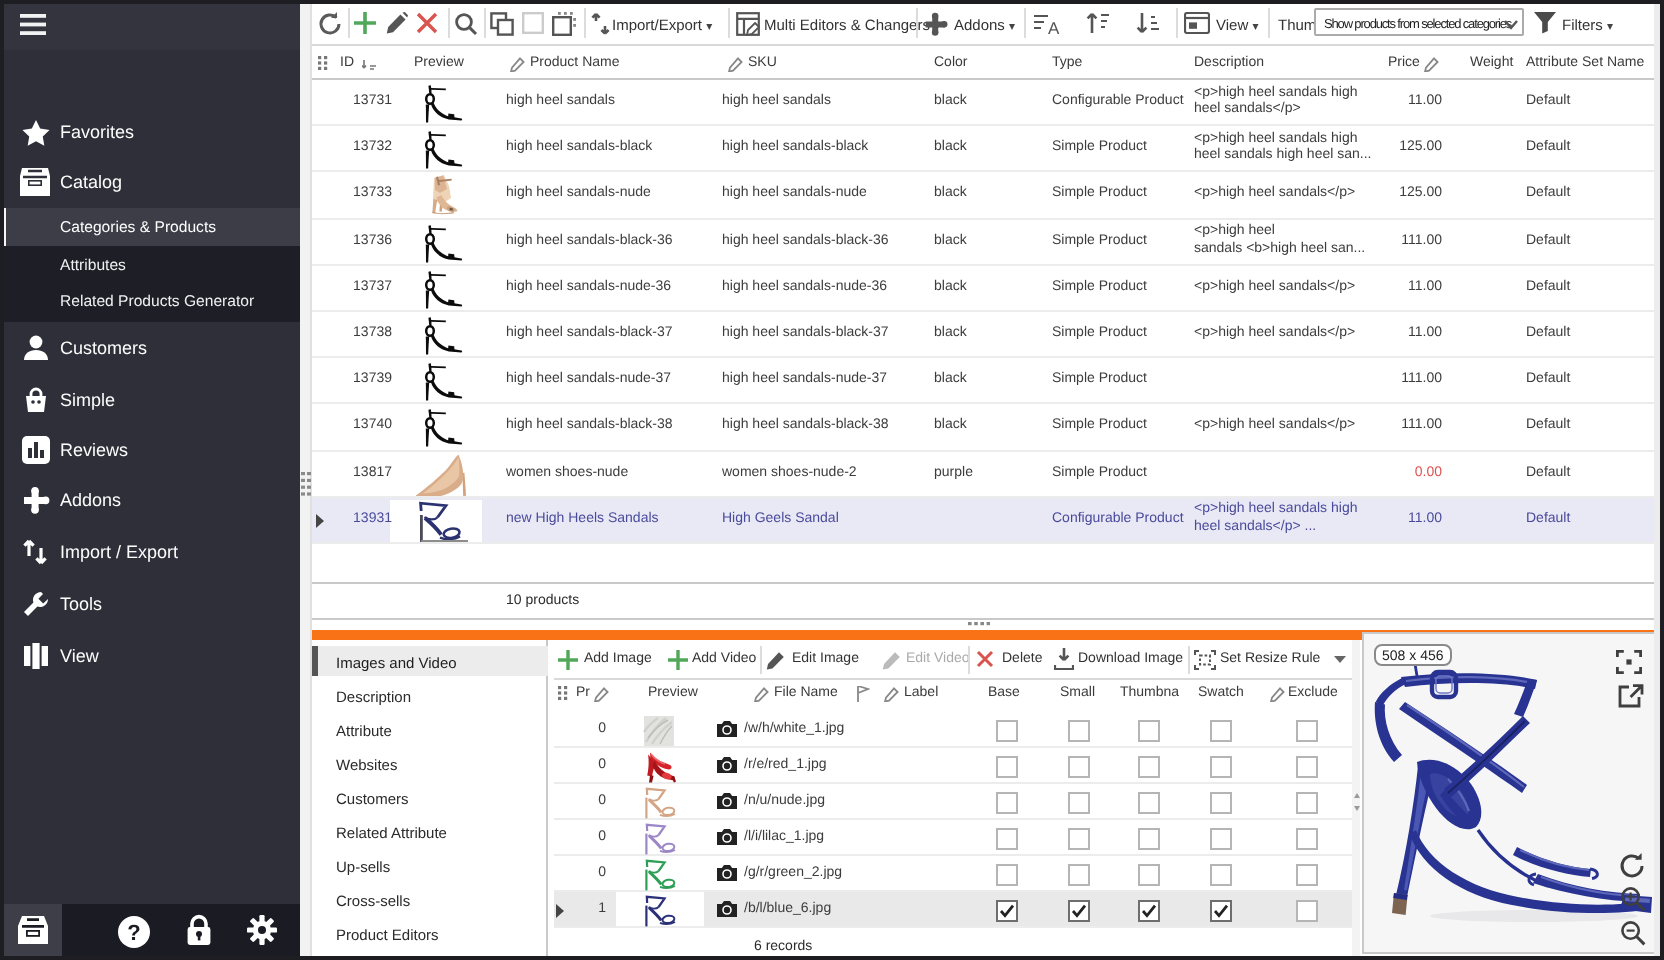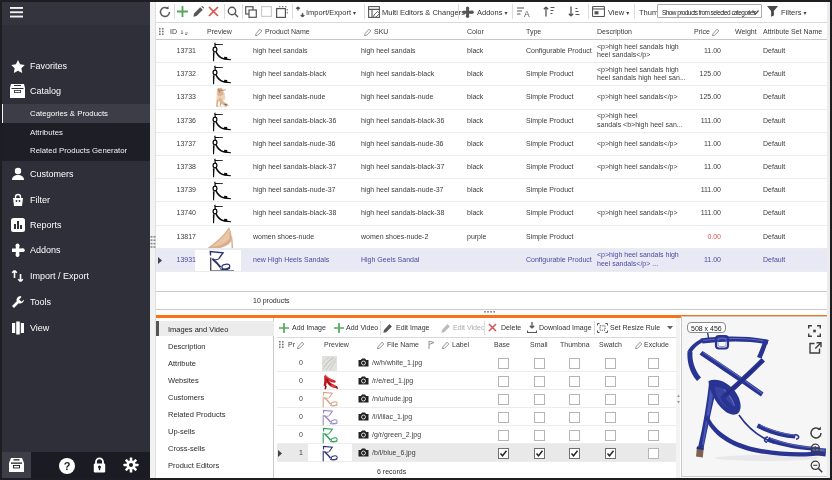--- a/index.html
+++ b/index.html
@@ -112,28 +112,28 @@
       <circle cx="7" cy="4" r="3.2" fill="#fff"></circle>
       <path d="M1 13c0-3.3 2.7-5 6-5s6 1.7 6 5z" fill="#fff"></path>
     </svg>
   <div class="abs tx" style="left:30px;top:169px;color:#fdfdfd;font-size:9px">Customers</div>
   <svg class="abs" style="left:11px;top:193px" width="14" height="14" viewBox="0 0 14 14">
       <path d="M2 5h10l-1 8H3z" fill="#fff"></path>
       <path d="M4.5 5V4a2.5 2.5 0 015 0v1" fill="none" stroke="#fff" stroke-width="1.4"></path>
       <circle cx="5.5" cy="8" r=".9" fill="#2e2f38"></circle>
       <circle cx="8.5" cy="8" r=".9" fill="#2e2f38"></circle>
     </svg>
-  <div class="abs tx" style="left:30px;top:195px;color:#fdfdfd;font-size:9px">Filter</div>
+  <div class="abs tx" style="left:30px;top:195px;color:#fdfdfd;font-size:9px">Simple</div>
   <svg class="abs" style="left:11px;top:218px" width="14" height="14" viewBox="0 0 14 14">
       <rect x="0" y="0" width="14" height="14" rx="2.5" fill="#fff"></rect>
       <rect x="3" y="6" width="2" height="5" fill="#2e2f38"></rect>
       <rect x="6" y="3" width="2" height="8" fill="#2e2f38"></rect>
       <rect x="9" y="7" width="2" height="4" fill="#2e2f38"></rect>
     </svg>
-  <div class="abs tx" style="left:30px;top:220px;color:#fdfdfd;font-size:9px">Reports</div>
+  <div class="abs tx" style="left:30px;top:220px;color:#fdfdfd;font-size:9px">Reviews</div>
   <svg class="abs" style="left:11px;top:243px" width="14" height="14" viewBox="0 0 14 14">
       <path d="M1 5.5h3.8V2h3.5v3.5h3.8V9H8.3v3.5H4.8V9H1z" fill="#fff"></path>
       <circle cx="6.5" cy="2.4" r="1.9" fill="#fff"></circle>
       <circle cx="11.8" cy="7.2" r="1.9" fill="#fff"></circle>
       <circle cx="6.5" cy="12" r="1.9" fill="#fff"></circle>
     </svg>
   <div class="abs tx" style="left:30px;top:245px;color:#fdfdfd;font-size:9px">Addons</div>
   <svg class="abs" style="left:11px;top:269px" width="14" height="14" viewBox="0 0 14 14">
       <path d="M3.5 9V1.5M3.5 1.5L1.2 3.8M3.5 1.5l2.3 2.3" stroke="#fff" stroke-width="1.6" fill="none"></path>
       <path d="M9.5 5v7.5M9.5 12.5L7.2 10.2M9.5 12.5l2.3-2.3" stroke="#fff" stroke-width="1.6" fill="none"></path>
@@ -465,30 +465,30 @@
 <svg class="abs" style="left:328px;top:287.5px" width="11" height="4" viewBox="0 0 11 4">
       <g fill="#888">
         <rect width="1.8" height="1.6"></rect>
         <rect x="3.1" width="1.8" height="1.6"></rect>
         <rect x="6.2" width="1.8" height="1.6"></rect>
         <rect x="9.3" width="1.8" height="1.6"></rect>
       </g>
     </svg>
 </div>
 
-<div class="abs" style="left:156px;top:315px;width:674px;height:163px;background:#fff;border-top:3px solid #f97316">
+<div class="abs" style="left:156px;top:315px;width:674px;height:163px;background:#fff;border-top:5px solid #f97316">
 <div class="abs" style="left:0;top:0;width:118px;height:163px;background:#fff;border-right:1px solid #c9c9c9"></div>
 <div class="abs" style="left:0;top:3px;width:118px;height:15px;background:#ececec"></div>
 <div class="abs" style="left:0;top:3px;width:3px;height:15px;background:#555"></div>
 <div class="abs tx" style="left:12px;top:7px;color:#1d1d1d;font-size:7.5px">Images and Video</div>
 <div class="abs tx" style="left:12px;top:24px;color:#2b2b2b;font-size:7.5px">Description</div>
 <div class="abs tx" style="left:12px;top:41px;color:#2b2b2b;font-size:7.5px">Attribute</div>
 <div class="abs tx" style="left:12px;top:58px;color:#2b2b2b;font-size:7.5px">Websites</div>
 <div class="abs tx" style="left:12px;top:75px;color:#2b2b2b;font-size:7.5px">Customers</div>
-<div class="abs tx" style="left:12px;top:92px;color:#2b2b2b;font-size:7.5px">Related Products</div>
+<div class="abs tx" style="left:12px;top:92px;color:#2b2b2b;font-size:7.5px">Related Attribute</div>
 <div class="abs tx" style="left:12px;top:109px;color:#2b2b2b;font-size:7.5px">Up-sells</div>
 <div class="abs tx" style="left:12px;top:126px;color:#2b2b2b;font-size:7.5px">Cross-sells</div>
 <div class="abs tx" style="left:12px;top:143px;color:#2b2b2b;font-size:7.5px">Product Editors</div>
 <div class="abs" style="left:121px;top:0;width:400px;height:20px;border-bottom:1px solid #d9d9d9">
 <svg class="abs" style="left:2px;top:5px" width="10" height="10" viewBox="0 0 10 10">
         <path d="M5 0v10M0 5h10" stroke="#52a85a" stroke-width="1.7"></path>
       </svg>
 <div class="abs tx" style="left:15px;top:6px;font-size:7px;color:#333">Add Image</div>
 <svg class="abs" style="left:57px;top:5px" width="10" height="10" viewBox="0 0 10 10">
         <path d="M5 0v10M0 5h10" stroke="#52a85a" stroke-width="1.7"></path>

